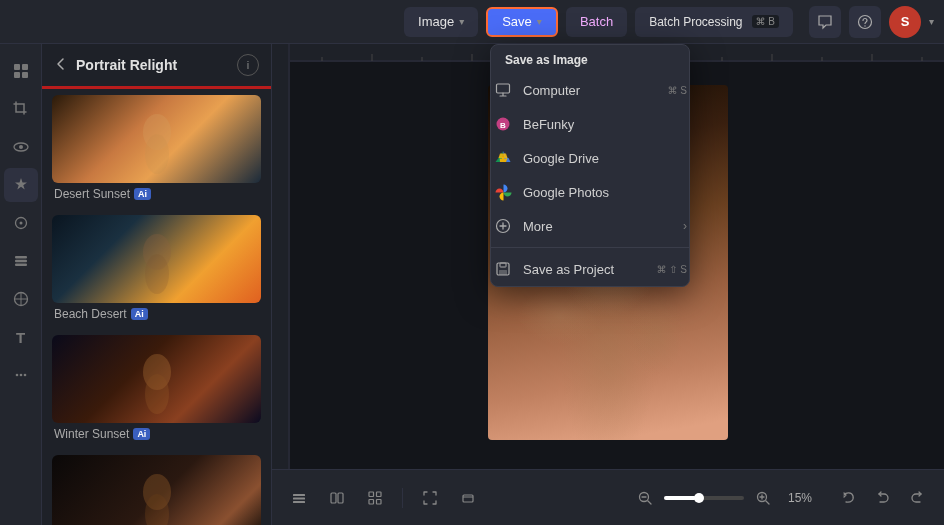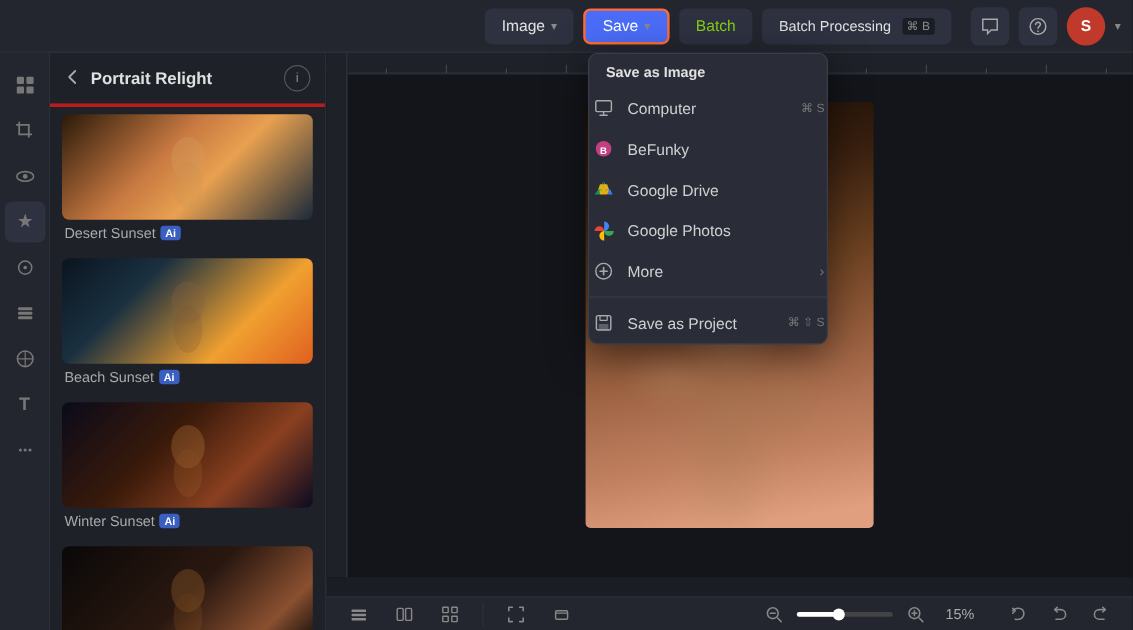--- a/index.html
+++ b/index.html
@@ -61,21 +61,21 @@
       background: #2e3140;
       color: #e0e0e0;
     }
     .btn-save {
       background: #4a6cf7;
       color: #fff;
       border: 2px solid #ff6b35;
     }
     .btn-batch {
       background: #2e3140;
-      color: #84cc16;
+      color: #f0abfc;
     }
     .btn-batch-processing {
       background: #2e3140;
       color: #e0e0e0;
       font-size: 12px;
     }
     .kbd {
       font-size: 10px;
       color: #888;
       background: #1a1d23;
@@ -288,21 +288,21 @@
       bottom: 44px;
       background: #1e2128;
       border-right: 1px solid #2e3140;
       z-index: 3;
     }
 
     
     .bottom-bar {
       position: absolute;
       bottom: 0; left: 272px; right: 0;
-      height: 28px;
+      height: 56px;
       background: #23262e;
       border-top: 1px solid #2e3140;
       display: flex;
       align-items: center;
       padding: 0 12px;
       gap: 8px;
       z-index: 10;
     }
     .bottom-icon-btn {
       width: 30px; height: 30px;
@@ -551,21 +551,21 @@
   <div class="preset-item">
     <div class="preset-img-placeholder preset-beach">
       <div class="face-overlay">
         <svg width="50" height="70" viewBox="0 0 50 70" fill="none" opacity="0.5">
           <ellipse cx="25" cy="28" rx="14" ry="18" fill="#8a6040" opacity="0.6"></ellipse>
           <ellipse cx="25" cy="50" rx="12" ry="20" fill="#7a5030" opacity="0.4"></ellipse>
         </svg>
       </div>
     </div>
     <div class="preset-label">
-      <span>Beach Sunset</span>
+      <span>Beach Desert</span>
       <span class="ai-badge">Ai</span>
     </div>
   </div>
 
   <div class="preset-item">
     <div class="preset-img-placeholder preset-winter">
       <div class="face-overlay">
         <svg width="50" height="70" viewBox="0 0 50 70" fill="none" opacity="0.5">
           <ellipse cx="25" cy="28" rx="14" ry="18" fill="#c08040" opacity="0.6"></ellipse>
           <ellipse cx="25" cy="50" rx="12" ry="20" fill="#b07030" opacity="0.4"></ellipse>

